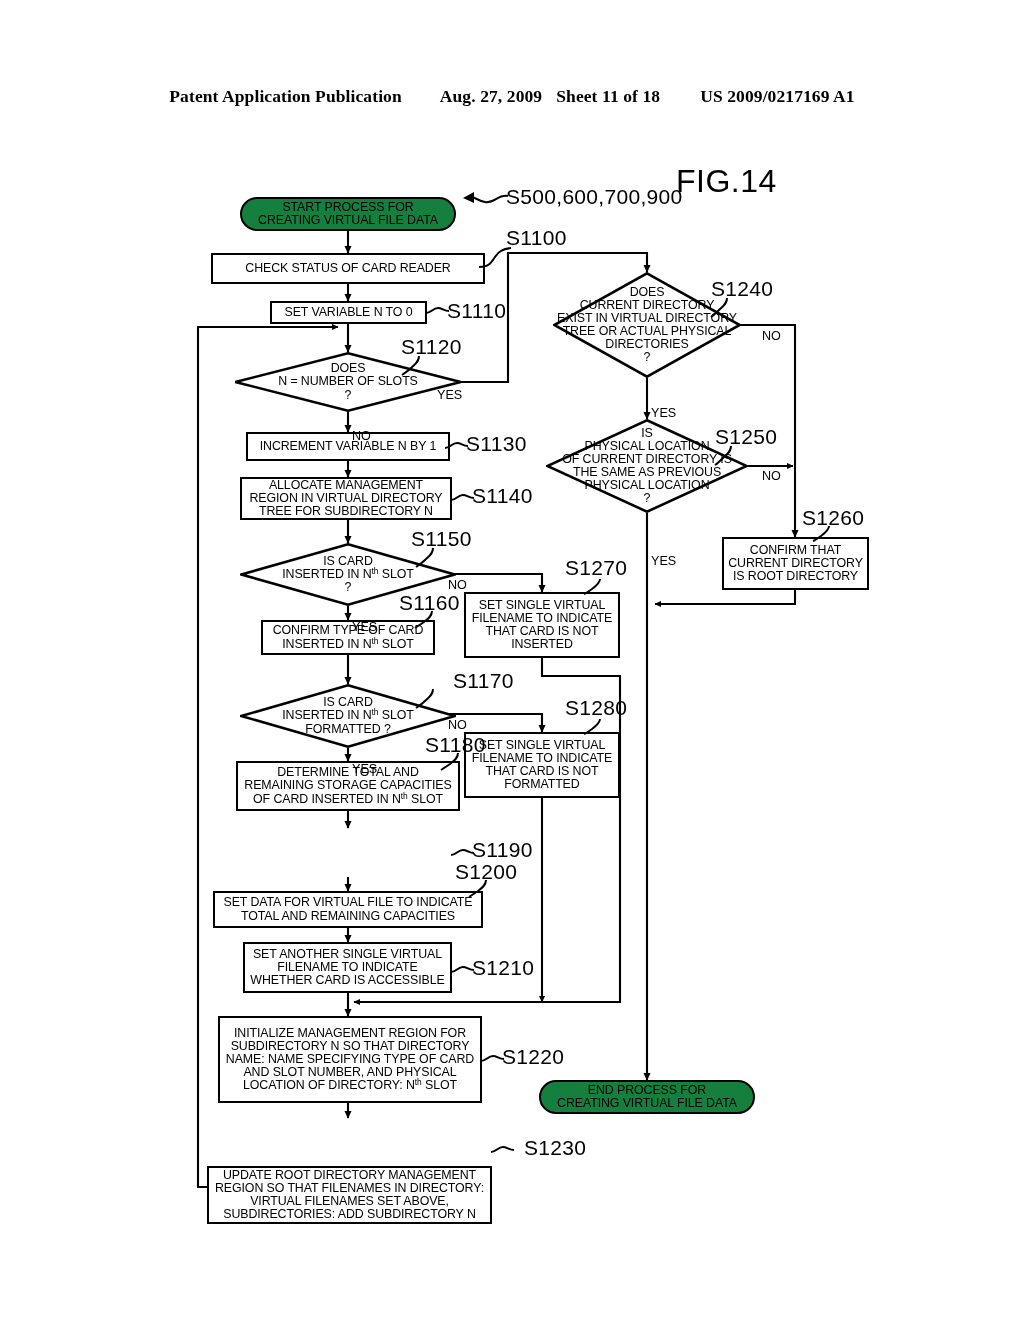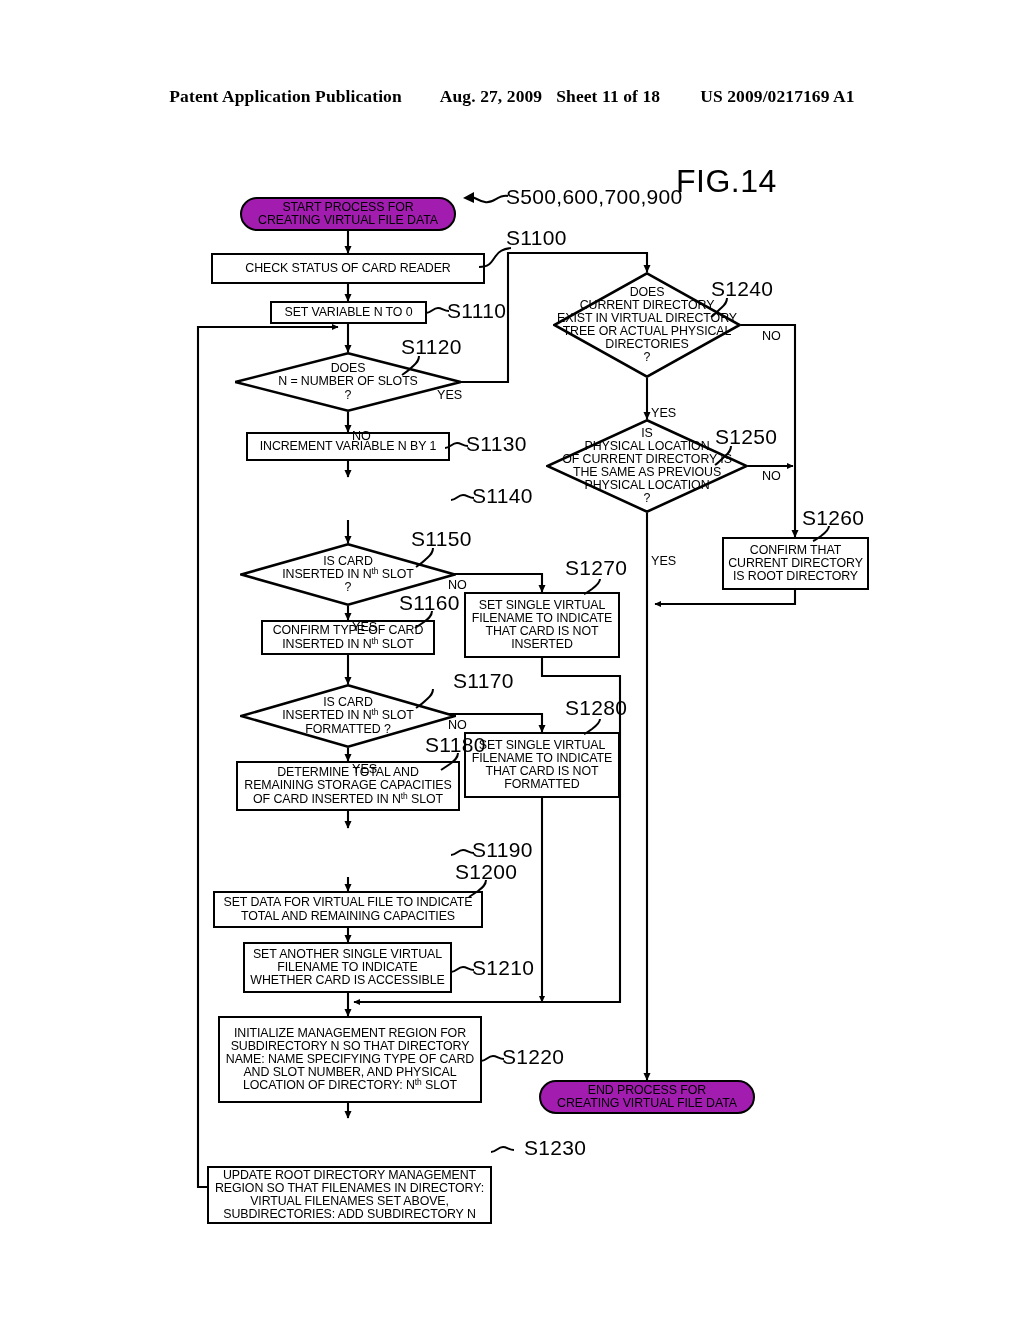--- a/index.html
+++ b/index.html
@@ -64,21 +64,21 @@
     letter-spacing:-0.1px;
   }
   .box{
     border:2px solid #000;
     background:#fff;
     font-size:12.4px;
     padding:0 4px;
   }
   .terminal{
     border:2px solid #000;
-    background:#a21caf;
+    background:#15803d;
     border-radius:24px;
     font-size:12.4px;
     padding:2px 10px;
   }
 
   
   .diamond{
     background:transparent;
     border:none;
   }
@@ -214,20 +214,27 @@
       <div>DOES</div>
       <div>N = NUMBER OF SLOTS</div>
       <div>?</div>
     </div>
   </div>
 
   <div class="node box" style="left:246px; top:432px; width:204px; height:29px;">
     <div>INCREMENT VARIABLE N BY 1</div>
   </div>
 
+  <div class="node box" style="left:240px; top:477px; width:212px; height:43px;">
+    <div>
+      <div>ALLOCATE MANAGEMENT</div>
+      <div>REGION IN VIRTUAL DIRECTORY</div>
+      <div>TREE FOR SUBDIRECTORY N</div>
+    </div>
+  </div>
 
   <div class="node diamond" style="left:240px; top:543px; width:216px; height:63px;">
     <svg class="dshape" viewBox="0 0 216 63" preserveAspectRatio="none">
       <polygon points="108,1.3 214.7,31.5 108,61.7 1.3,31.5" fill="#fff" stroke="#000" stroke-width="2.6" vector-effect="non-scaling-stroke"></polygon>
     </svg>
     <div class="dlabel">
       <div>IS CARD</div>
       <div>INSERTED IN N<sup>th</sup> SLOT</div>
       <div>?</div>
     </div>

